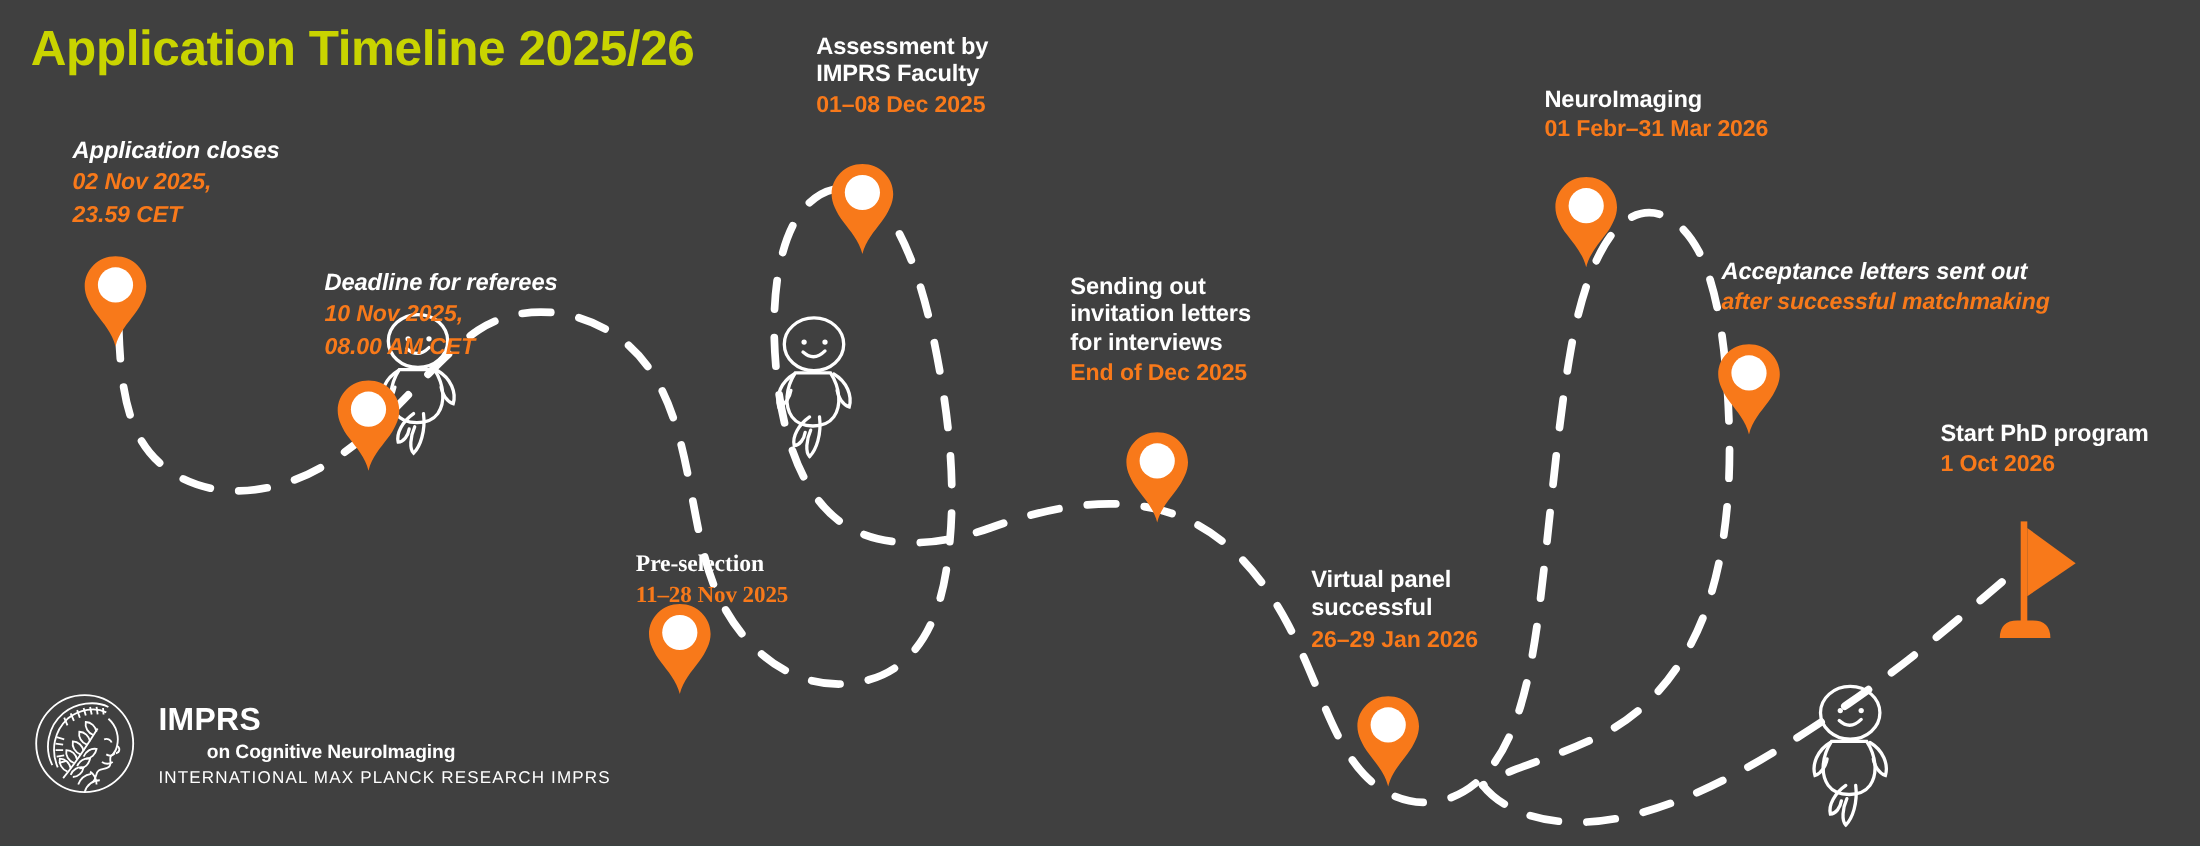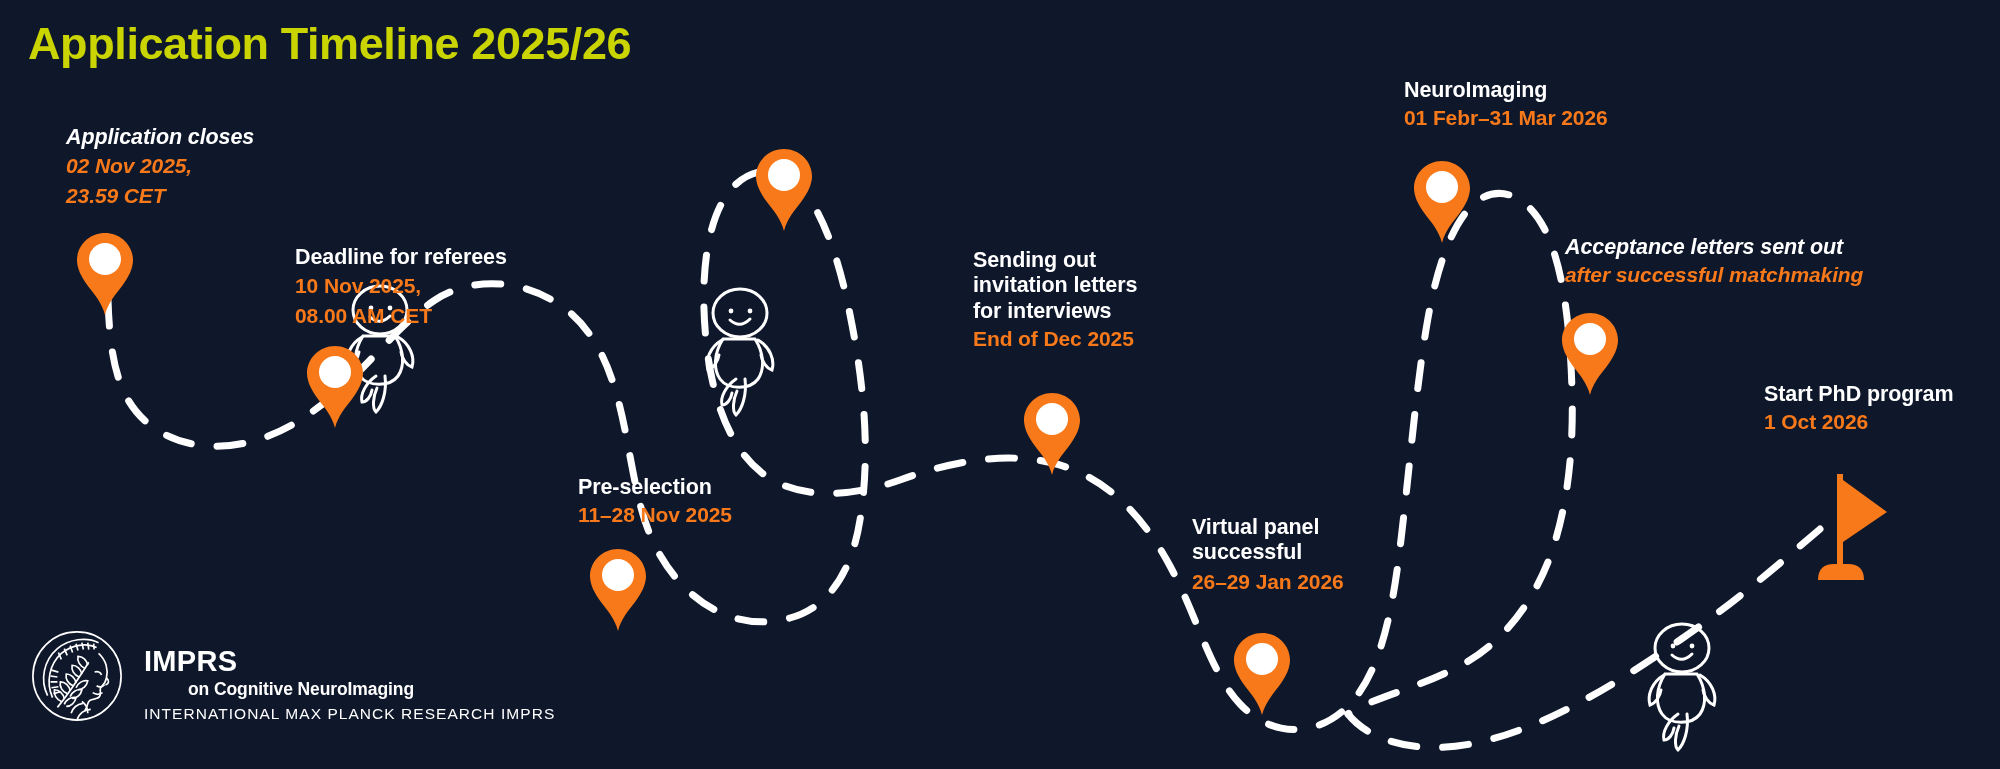--- a/index.html
+++ b/index.html
@@ -5,21 +5,21 @@
 <style>
   html, body {
     margin: 0;
     padding: 0;
     background: #0a6159;
   }
   #stage {
     position: relative;
     width: 2000px;
     height: 769px;
-    background: #0f172a;
+    background: #404040;
     overflow: hidden;
     font-family: "Liberation Sans", sans-serif;
     -webkit-font-smoothing: antialiased;
   }
   #path-layer {
     position: absolute;
     inset: 0;
     width: 2000px;
     height: 769px;
     pointer-events: none;
@@ -81,21 +81,21 @@
     height: 115px;
   }
   .flag svg { display: block; width: 90px; height: 115px; }
 
   
   .logo {
     position: absolute;
     left: 28px;
     top: 627px;
     display: flex;
-    align-items: flex-end;
+    align-items: center;
   }
   .logo-mark { width: 98px; height: 98px; flex: 0 0 auto; }
   .logo-mark svg { display: block; width: 98px; height: 98px; }
   .logo-text {
     margin-left: 18px;
     padding-top: 8px;
     color: #ffffff;
   }
   .logo-imprs {
     font-size: 29px;
@@ -204,40 +204,45 @@
     <div class="ms-date">02 Nov 2025,</div>
     <div class="ms-date">23.59 CET</div>
   </div>
   <div class="pin" style="left:74px; top:232px;">
     <svg viewBox="0 0 62 84">
         <path d="M31 1C15.5 1 3 13.2 3 28.3c0 8 4.2 16.6 10.6 25.2C20 62 28 70.8 31 83c3-12.2 11-21 17.4-29.5C54.8 44.9 59 36.3 59 28.3 59 13.2 46.5 1 31 1z" fill="#f8791a"></path>
         <circle cx="31" cy="27" r="16" fill="#ffffff"></circle>
       </svg>
   </div>
 
-  <div class="milestone" style="left:295px; top:245px;">
+  <div class="milestone" style="left:295px; top:245px;font-style:italic;">
     <div class="ms-title">Deadline for referees</div>
     <div class="ms-date">10 Nov 2025,</div>
     <div class="ms-date">08.00 AM CET</div>
   </div>
   <div class="pin" style="left:304px; top:345px;">
     <svg viewBox="0 0 62 84">
         <path d="M31 1C15.5 1 3 13.2 3 28.3c0 8 4.2 16.6 10.6 25.2C20 62 28 70.8 31 83c3-12.2 11-21 17.4-29.5C54.8 44.9 59 36.3 59 28.3 59 13.2 46.5 1 31 1z" fill="#f8791a"></path>
         <circle cx="31" cy="27" r="16" fill="#ffffff"></circle>
       </svg>
   </div>
 
+  <div class="milestone" style="left:742px; top:30px;">
+    <div class="ms-title">Assessment by</div>
+    <div class="ms-title">IMPRS Faculty</div>
+    <div class="ms-date tight">01–08 Dec 2025</div>
+  </div>
   <div class="pin" style="left:753px; top:148px;">
     <svg viewBox="0 0 62 84">
         <path d="M31 1C15.5 1 3 13.2 3 28.3c0 8 4.2 16.6 10.6 25.2C20 62 28 70.8 31 83c3-12.2 11-21 17.4-29.5C54.8 44.9 59 36.3 59 28.3 59 13.2 46.5 1 31 1z" fill="#f8791a"></path>
         <circle cx="31" cy="27" r="16" fill="#ffffff"></circle>
       </svg>
   </div>
 
-  <div class="milestone" style="left:578px; top:475px;">
+  <div class="milestone" style="left:578px; top:500px;font-family:Liberation Serif, serif;">
     <div class="ms-title">Pre-selection</div>
     <div class="ms-date tight">11–28 Nov 2025</div>
   </div>
   <div class="pin" style="left:587px; top:548px;">
     <svg viewBox="0 0 62 84">
         <path d="M31 1C15.5 1 3 13.2 3 28.3c0 8 4.2 16.6 10.6 25.2C20 62 28 70.8 31 83c3-12.2 11-21 17.4-29.5C54.8 44.9 59 36.3 59 28.3 59 13.2 46.5 1 31 1z" fill="#f8791a"></path>
         <circle cx="31" cy="27" r="16" fill="#ffffff"></circle>
       </svg>
   </div>
 

